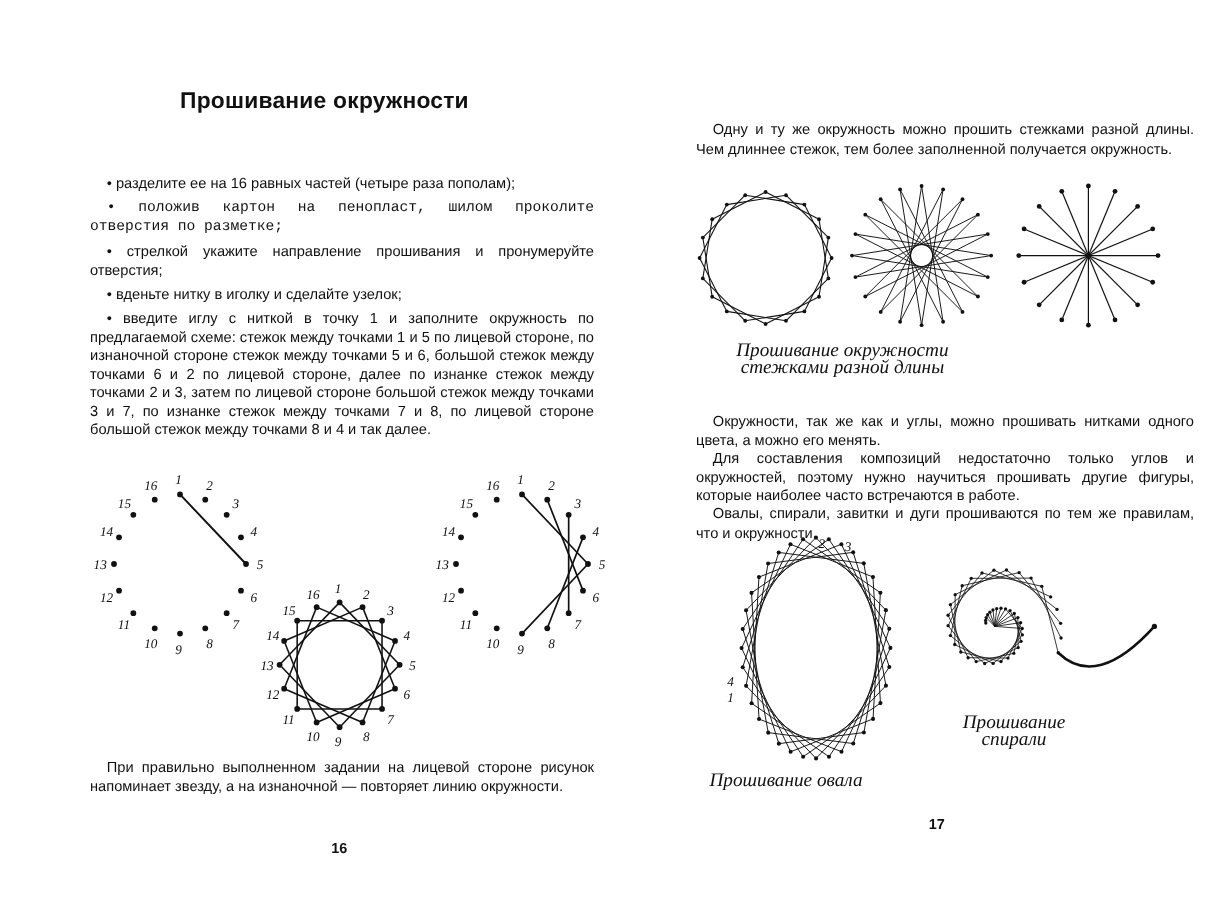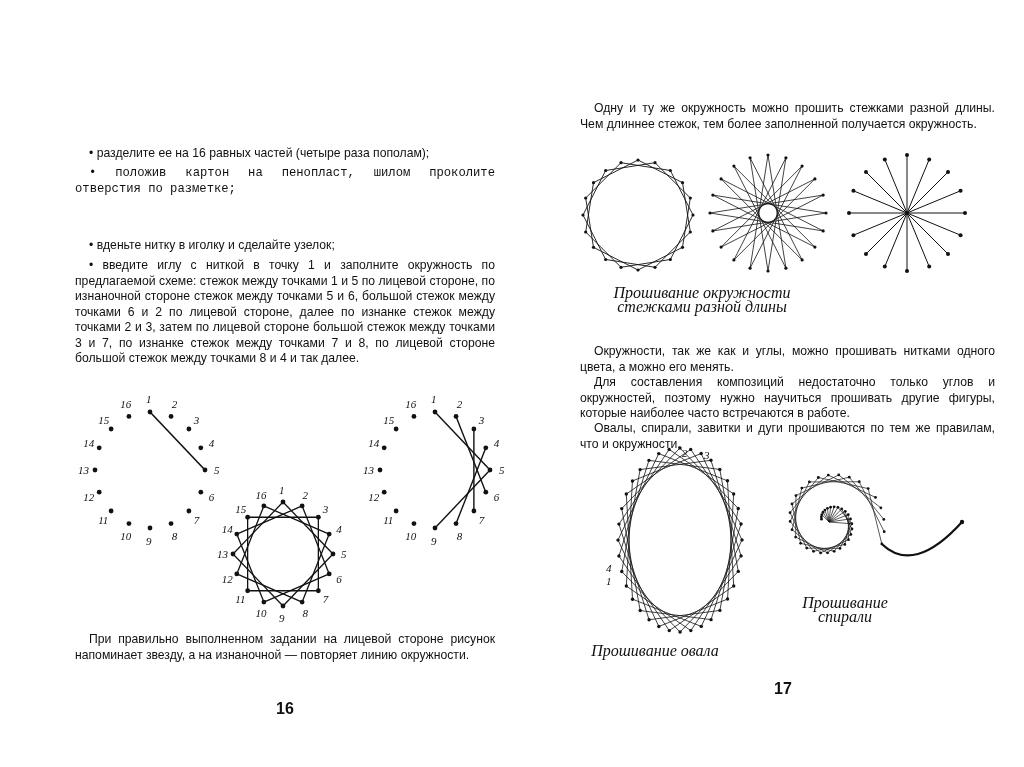--- a/index.html
+++ b/index.html
@@ -2,32 +2,34 @@
 <html><head>
 <meta charset="utf-8">
 <style>
   html,body{margin:0;padding:0;background:#ffffff;}
   body{width:1024px;height:767px;position:relative;overflow:hidden;font-family:"Liberation Sans",sans-serif;color:#111;}
   .page{position:absolute;top:0;height:767px;}
   .page-left{left:0;width:512px;}
   .page-right{left:512px;width:512px;}
   .title{position:absolute;left:150px;top:74px;font-size:19px;font-weight:bold;letter-spacing:0.2px;white-space:nowrap;}
   .para{position:absolute;font-size:12.2px;line-height:15.5px;text-align:justify;text-indent:14px;margin:0;}
-  .pagenum{position:absolute;font-size:16px;font-weight:bold;}
+  .pagenum{position:absolute;font-size:12px;font-weight:bold;}
   .caption{position:absolute;font-family:"Liberation Serif",serif;font-style:italic;font-size:16px;line-height:14px;text-align:center;}
   svg{position:absolute;overflow:visible;}
   .lbl{font-family:"Liberation Serif",serif;font-style:italic;font-size:11px;fill:#111;}
 </style>
 </head>
 <body>
 
 <div class="page page-left">
+  <div class="title">Прошивание окружности</div>
 
   <p class="para" style="left:75px;top:146px;width:420px;">• разделите ее на 16 равных частей (четыре раза пополам);</p>
   <p class="para" style="left:75px;top:166px;width:420px;font-family:Liberation Mono, monospace;">• положив картон на пенопласт, шилом проколите отверстия по разметке;</p>
+  <p class="para" style="left:75px;top:202px;width:420px;">• стрелкой укажите направление прошивания и пронумеруйте отверстия;</p>
   <p class="para" style="left:75px;top:238px;width:420px;">• вденьте нитку в иголку и сделайте узелок;</p>
   <p class="para" style="left:75px;top:258px;width:420px;">• введите иглу с ниткой в точку 1 и заполните окружность по предлагаемой схеме: стежок между точками 1 и 5 по лицевой стороне, по изнаночной стороне стежок между точками 5 и 6, большой стежок между точками 6 и 2 по лицевой стороне, далее по изнанке стежок между точками 2 и 3, затем по лицевой стороне большой стежок между точками 3 и 7, по изнанке стежок между точками 7 и 8, по лицевой стороне большой стежок между точками 8 и 4 и так далее.</p>
 
   <svg style="left:70px;top:395px;" width="160" height="140" viewBox="0 0 160 140">
     <g id="d1">
         <circle cx="80" cy="17" r="2.4" fill="#111"></circle>
         <circle cx="101.04758878007993" cy="21.414987114345372" r="2.4" fill="#111"></circle>
         <circle cx="118.89087296526012" cy="33.98780669118024" r="2.4" fill="#111"></circle>
         <circle cx="130.81337428812077" cy="52.804360922824785" r="2.4" fill="#111"></circle>
         <circle cx="135" cy="75" r="2.4" fill="#111"></circle>

